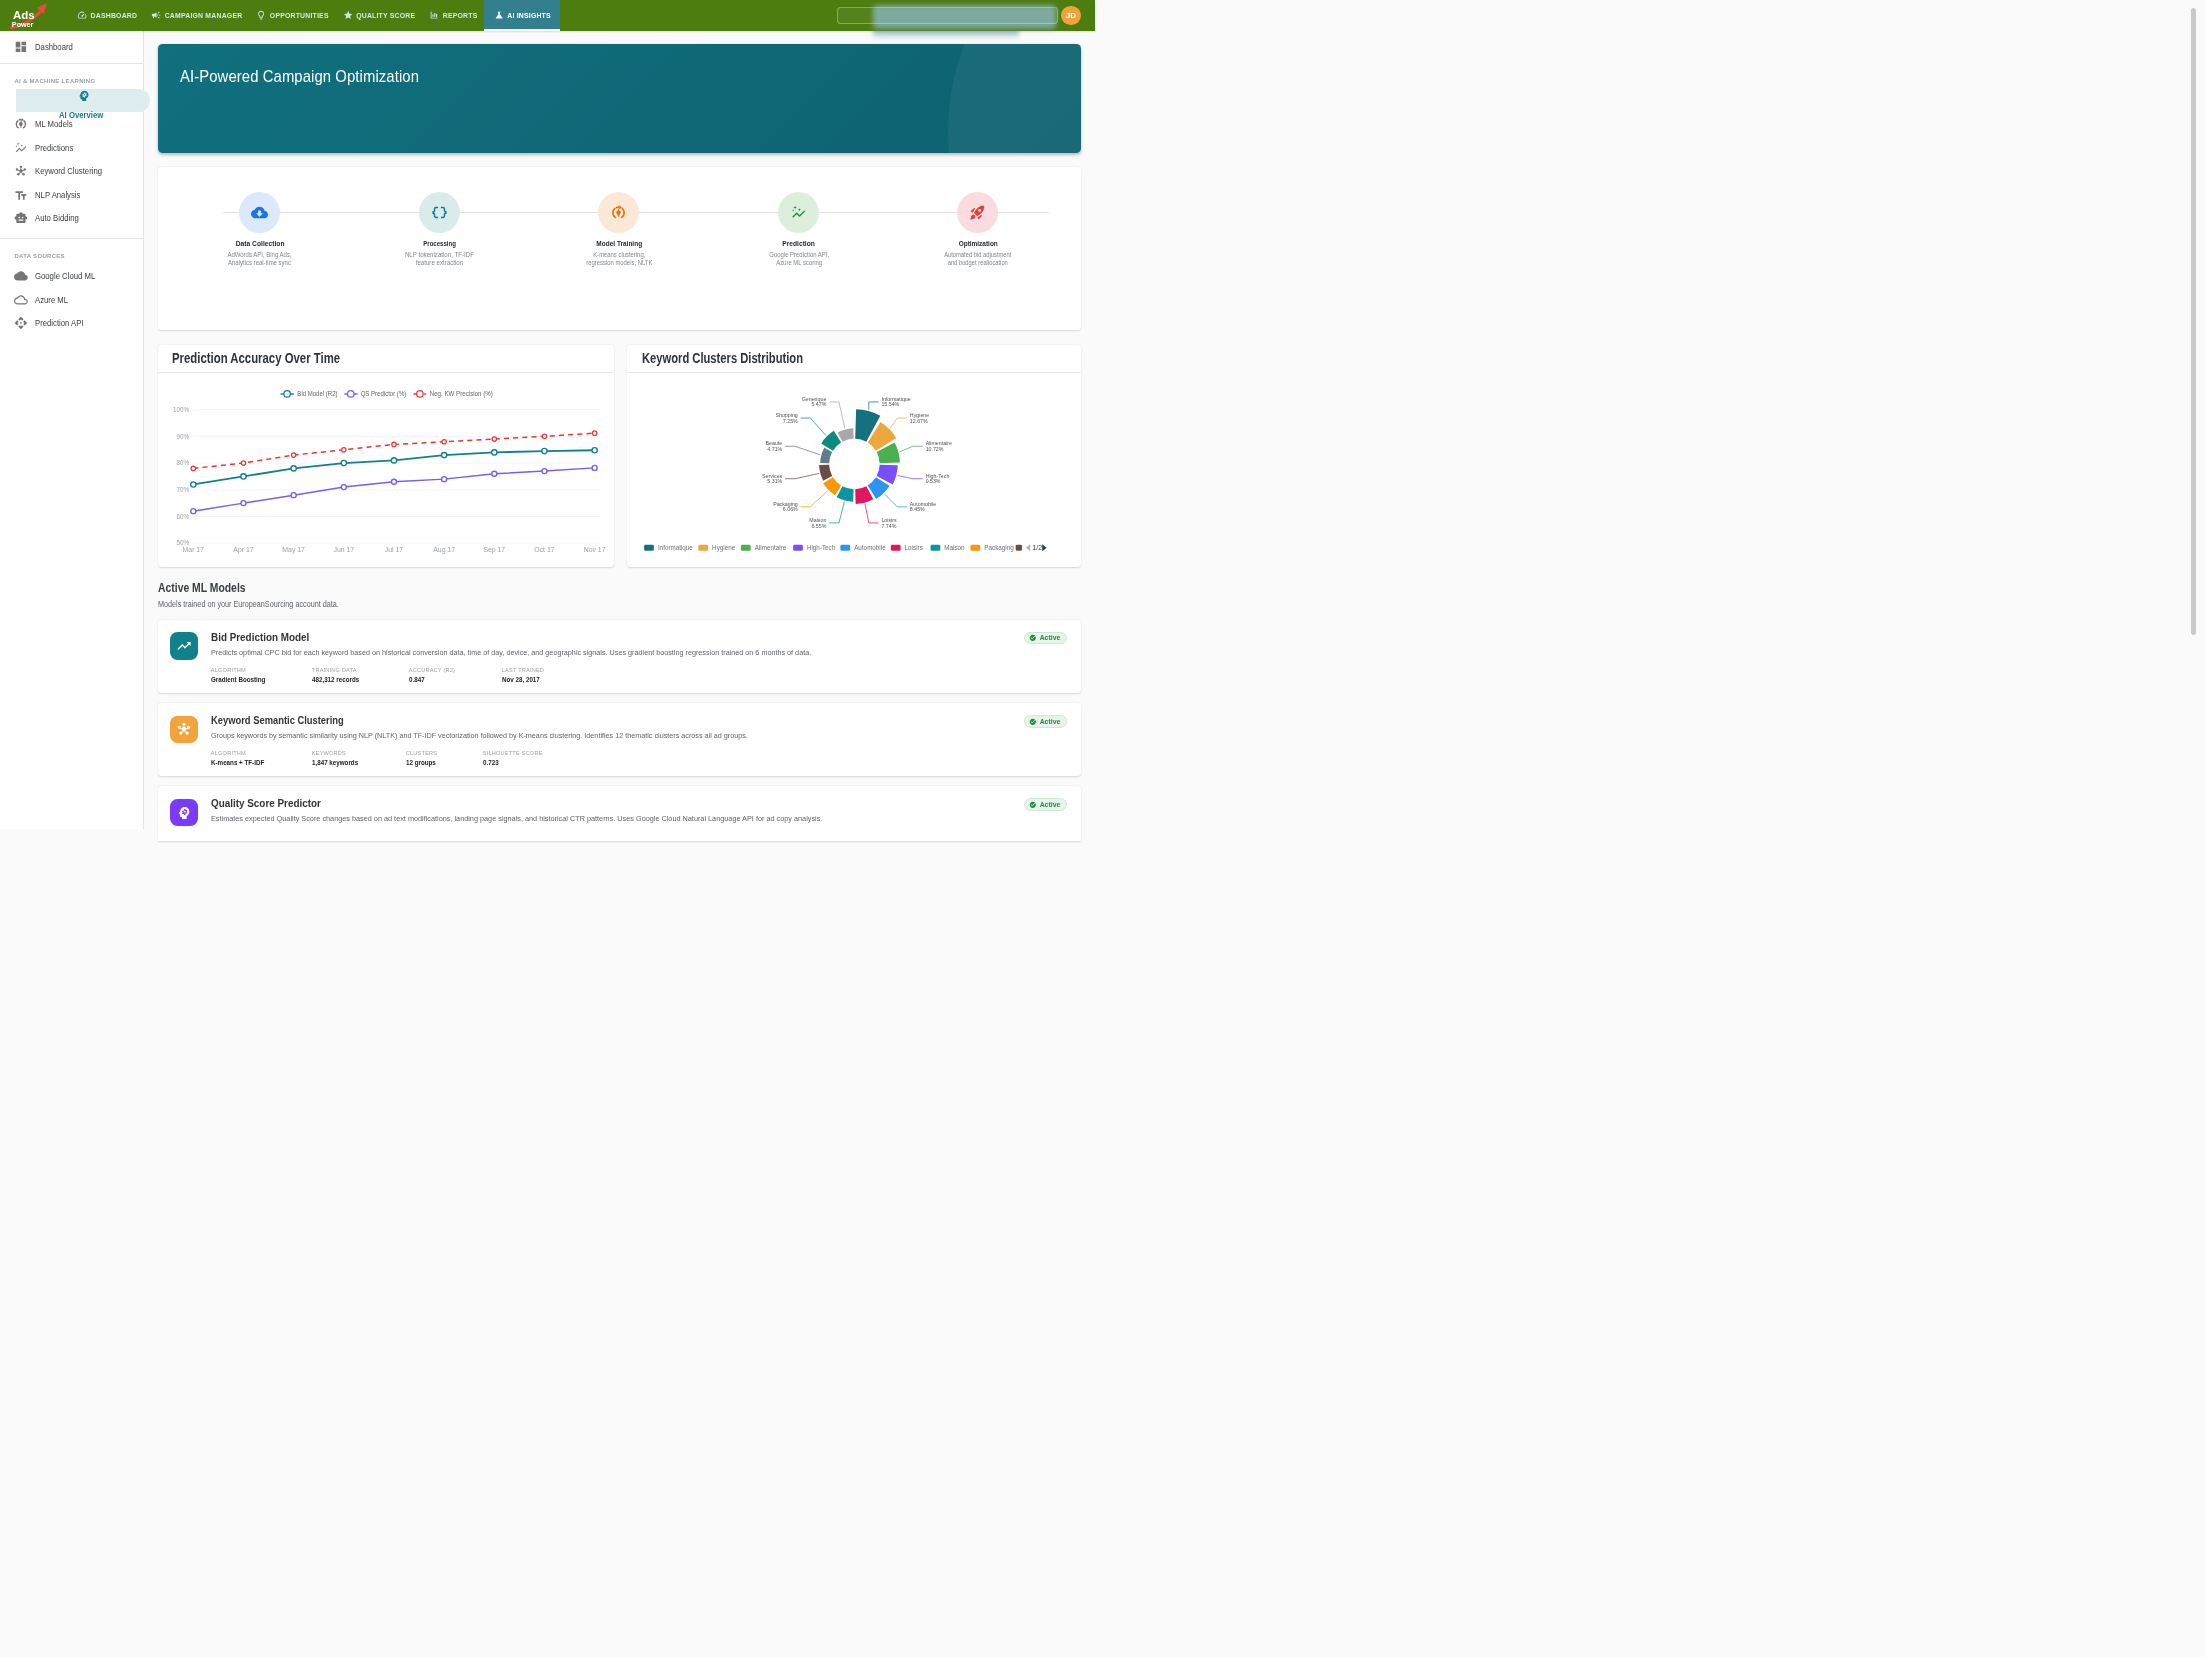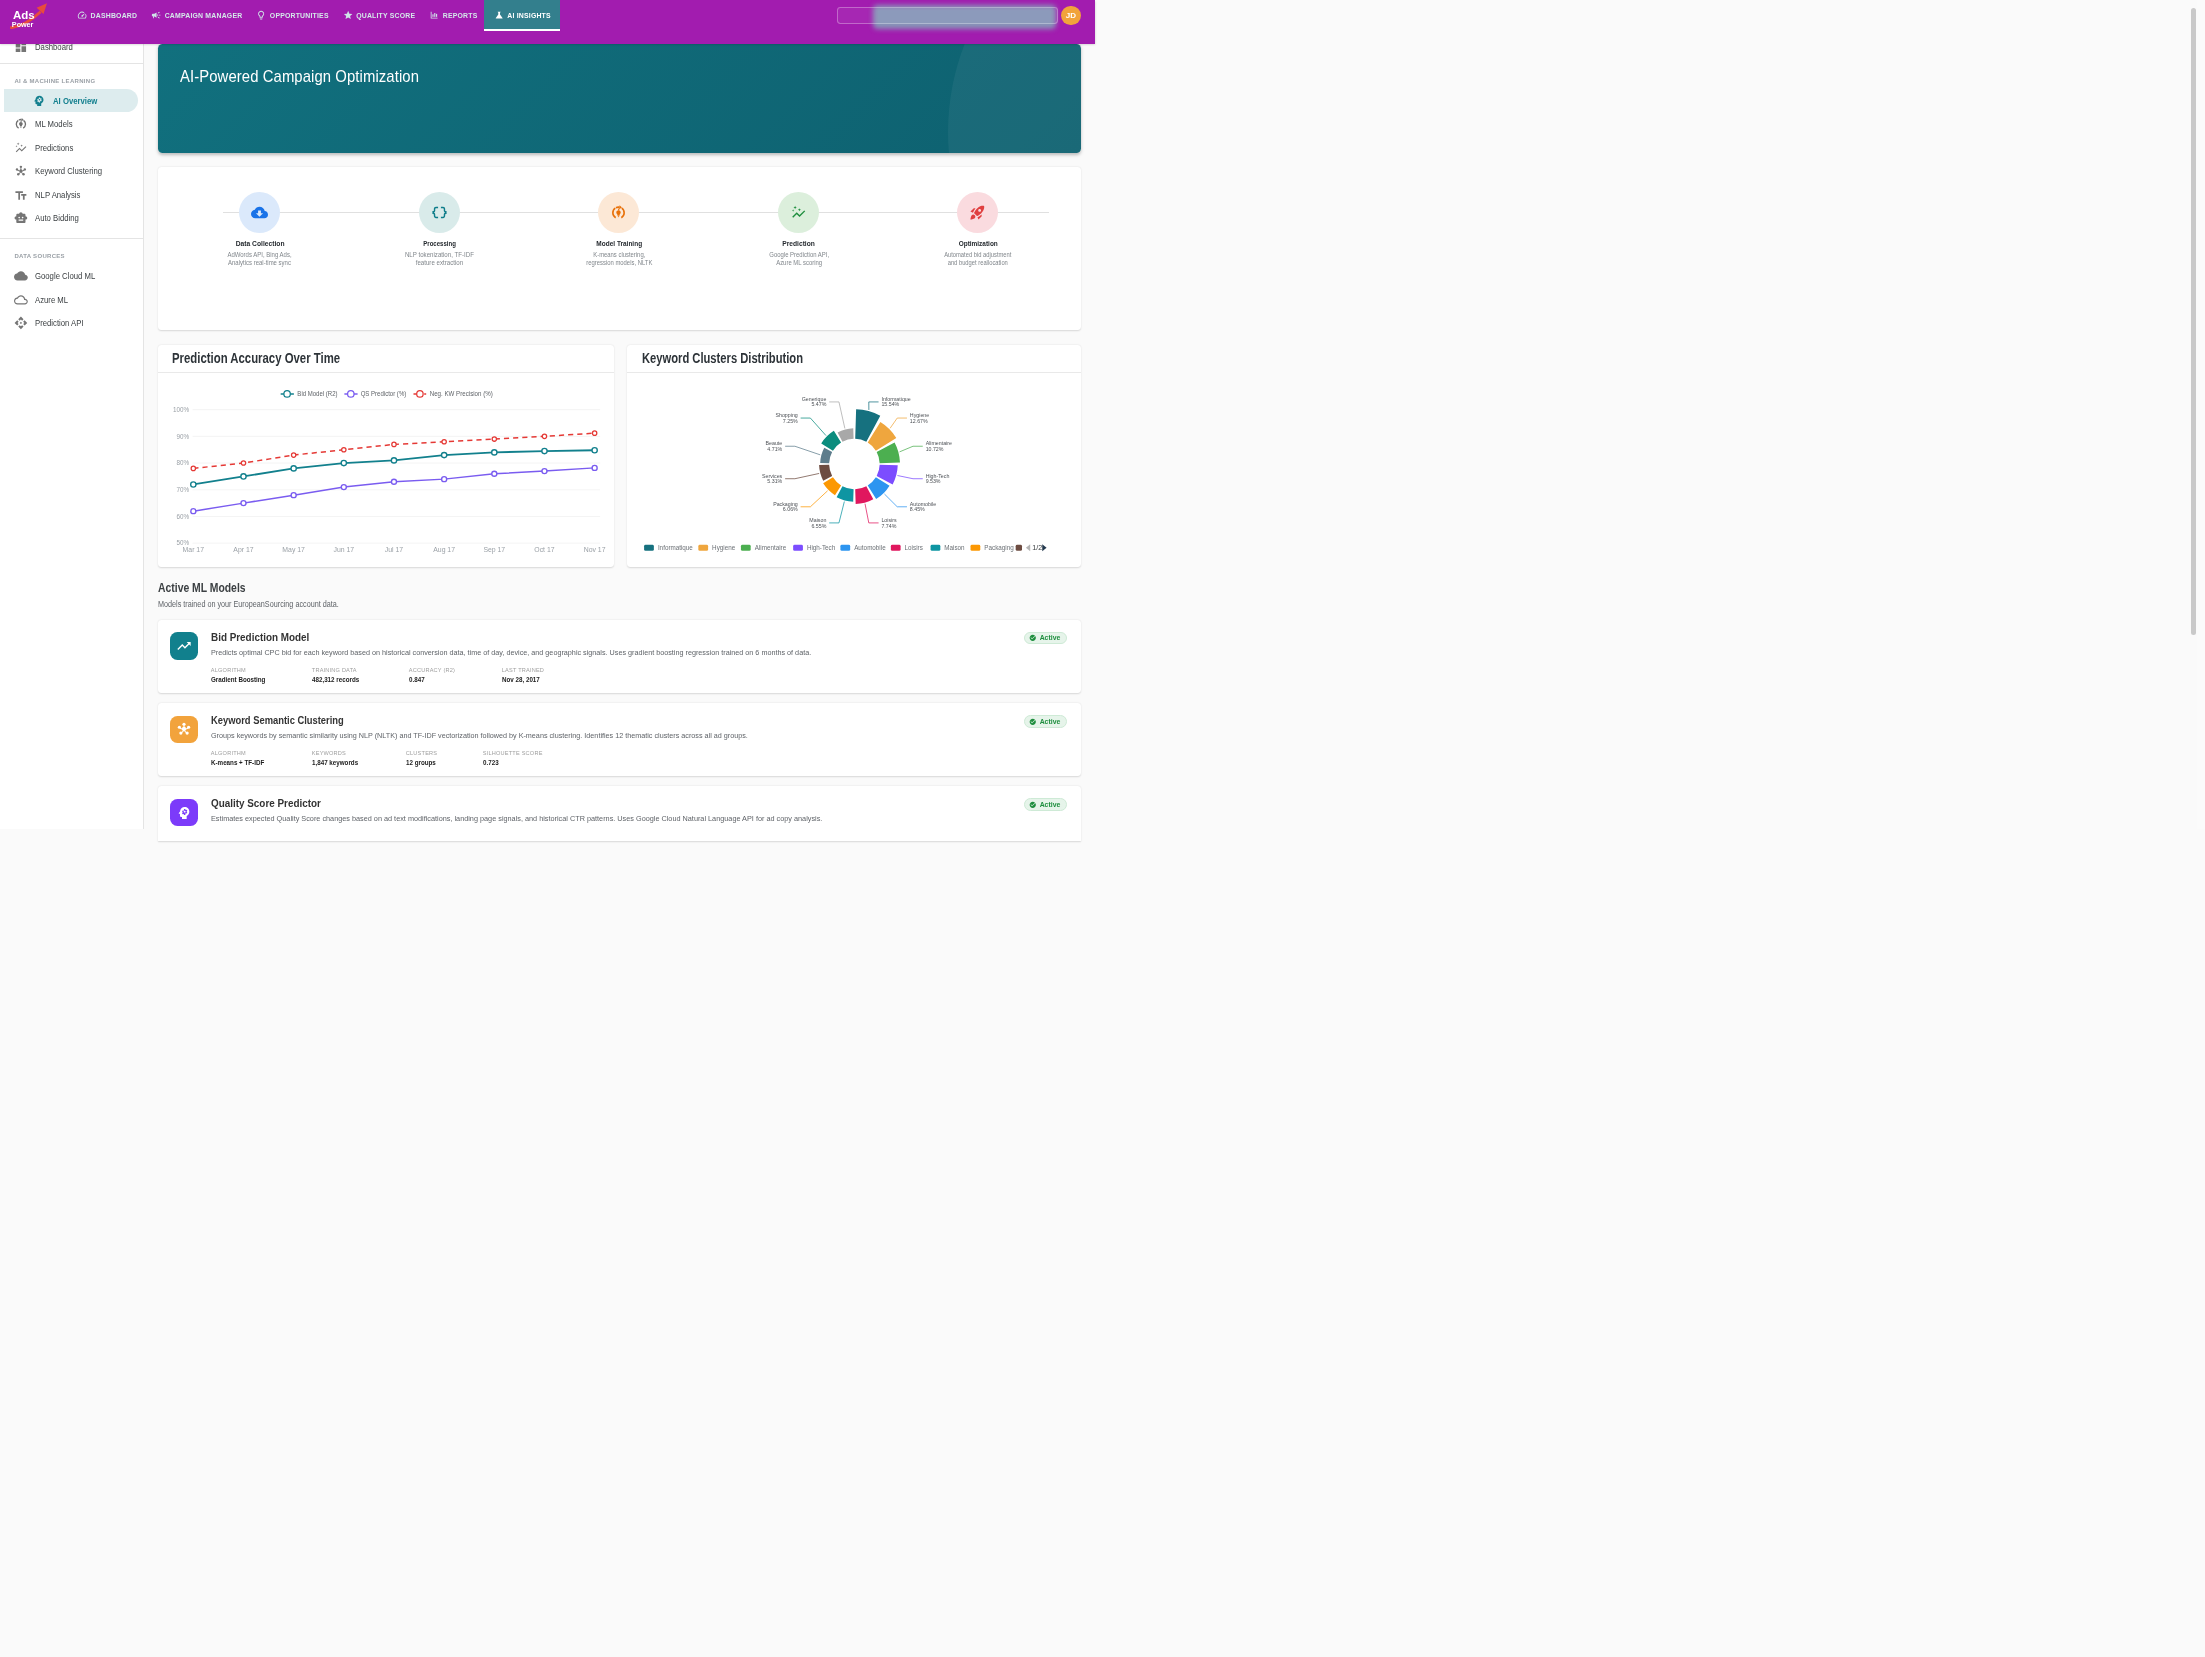--- a/index.html
+++ b/index.html
@@ -1,37 +1,37 @@
 <!DOCTYPE html>
 <html style="font-size:9.2px"><head>
 <meta charset="utf-8">
 <style>
 * { margin:0; padding:0; box-sizing:border-box; }
 html,body { width:1103px; height:829px; overflow:hidden; font-family:"Liberation Sans", sans-serif; background:#fafafa; }
 
-.topbar { position:fixed; top:0; left:0; width:1095px; height:44px; background:#a21caf; z-index:50; box-shadow:0 1.1px 2.3px rgba(0,0,0,0.2); }
+.topbar { position:fixed; top:0; left:0; width:1095px; height:31px; background:#4d7c0f; z-index:50; box-shadow:0 1.1px 2.3px rgba(0,0,0,0.2); }
 .logo { position:absolute; left:9.2px; top:1.7px; width:46px; height:27.6px; }
 .navitems { position:absolute; left:70px; top:0; height:31px; display:flex; }
 .navitem { display:flex; align-items:center; gap:3.4px; padding:0 6.9px; color:#d5e8ea; font-size:6.9px; font-weight:700; letter-spacing:0.2px; height:31px; }
 .navitem svg { width:10.3px; height:10.3px; fill:#cfe4e8; }
 .navitem.active { background:#337f8d; color:#fff; border-bottom:2px solid #fff; padding:2px 9.2px 0 9.2px; }
 .navitem.active svg { fill:#fff; }
 .avatar { position:absolute; right:14.4px; top:5.7px; width:19.5px; height:19.5px; border-radius:50%; background:#f1a33b; color:#fff; font-size:8px; font-weight:700; display:flex; align-items:center; justify-content:center; }
 .searchblur { position:absolute; right:37px; top:6.9px; width:221px; height:17px; border:0.6px solid rgba(255,255,255,0.3); border-radius:3.4px; background:rgba(255,255,255,0.05); }
 .blurblob { position:absolute; left:873px; top:5.2px; width:183px; height:24px; background:rgba(128,176,186,0.82); filter:blur(2.9px); border-radius:4.6px; }
 .blurblob2 { position:fixed; left:873px; top:29px; width:146px; height:9.8px; background:linear-gradient(180deg,rgba(120,170,180,0.9),rgba(190,215,220,0.0)); filter:blur(2.3px); z-index:49; }
 
 .sidebar { position:fixed; left:0; top:31px; width:144px; height:798px; background:#fff; border-right:0.6px solid #e4e4e4; z-index:40; }
 .sideitem { display:flex; align-items:center; height:23.5px; padding-left:14.4px; gap:6.9px; color:#3c4043; font-size:8.6px; }
 .sideitem svg { width:13.8px; height:13.8px; fill:#757575; flex:none; }
 .sideitem.first { height:32px; }
 .sidesep { border-top:0.6px solid #e4e4e4; margin:0; }
 .sxm { transform:scaleX(0.9); }
 .sidehead { padding:13.8px 0 5.7px 14.4px; font-size:6px; font-weight:700; letter-spacing:0.3px; color:#9aa0a6; }
-.sideitem.active { background:#ddecee; border-radius:0 12px 12px 0; width:134px; margin-left:4px; padding-left:28px; color:#14808f; font-weight:700; height:23px; margin-top:0px; }
+.sideitem.active { background:#ddecee; border-radius:0 12px 12px 0; width:134px; margin-left:16px; padding-left:2px; color:#14808f; font-weight:700; height:23px; margin-top:0px;flex-direction:column; }
 .sideitem.active svg { fill:#14808f; }
 
 .main { position:absolute; left:144px; top:31px; width:951px; padding:13.2px 13.8px 0 13.8px; }
 .hero { position:relative; width:923px; height:109px; background:linear-gradient(135deg,#11707e 0%,#0e6170 100%); border-radius:4.6px; color:#fff; overflow:hidden; box-shadow:0 1.1px 3.4px rgba(0,0,0,0.25);padding-left:8px; }
 .hero .circ { position:absolute; left:790px; top:-153px; width:482px; height:482px; border-radius:50%; background:rgba(255,255,255,0.05); }
 .hero h1 { position:absolute; left:22.4px; top:22.4px; font-size:17px; font-weight:400; letter-spacing:0.1px; }
 .hero p { position:absolute; left:22.4px; top:49px; font-size:9.2px; line-height:15px; color:rgba(255,255,255,0.92); font-weight:400; }
 .hero p .hs { white-space:nowrap; }
 .card { background:#fff; border-radius:3.4px; box-shadow:0 0.6px 1.7px rgba(0,0,0,0.14); }
 .cardhead { height:27.6px; display:flex; align-items:center; padding-left:14.4px; font-size:9.2px; font-weight:700; color:#37424a; border-bottom:0.6px solid #e9e9e9; }

